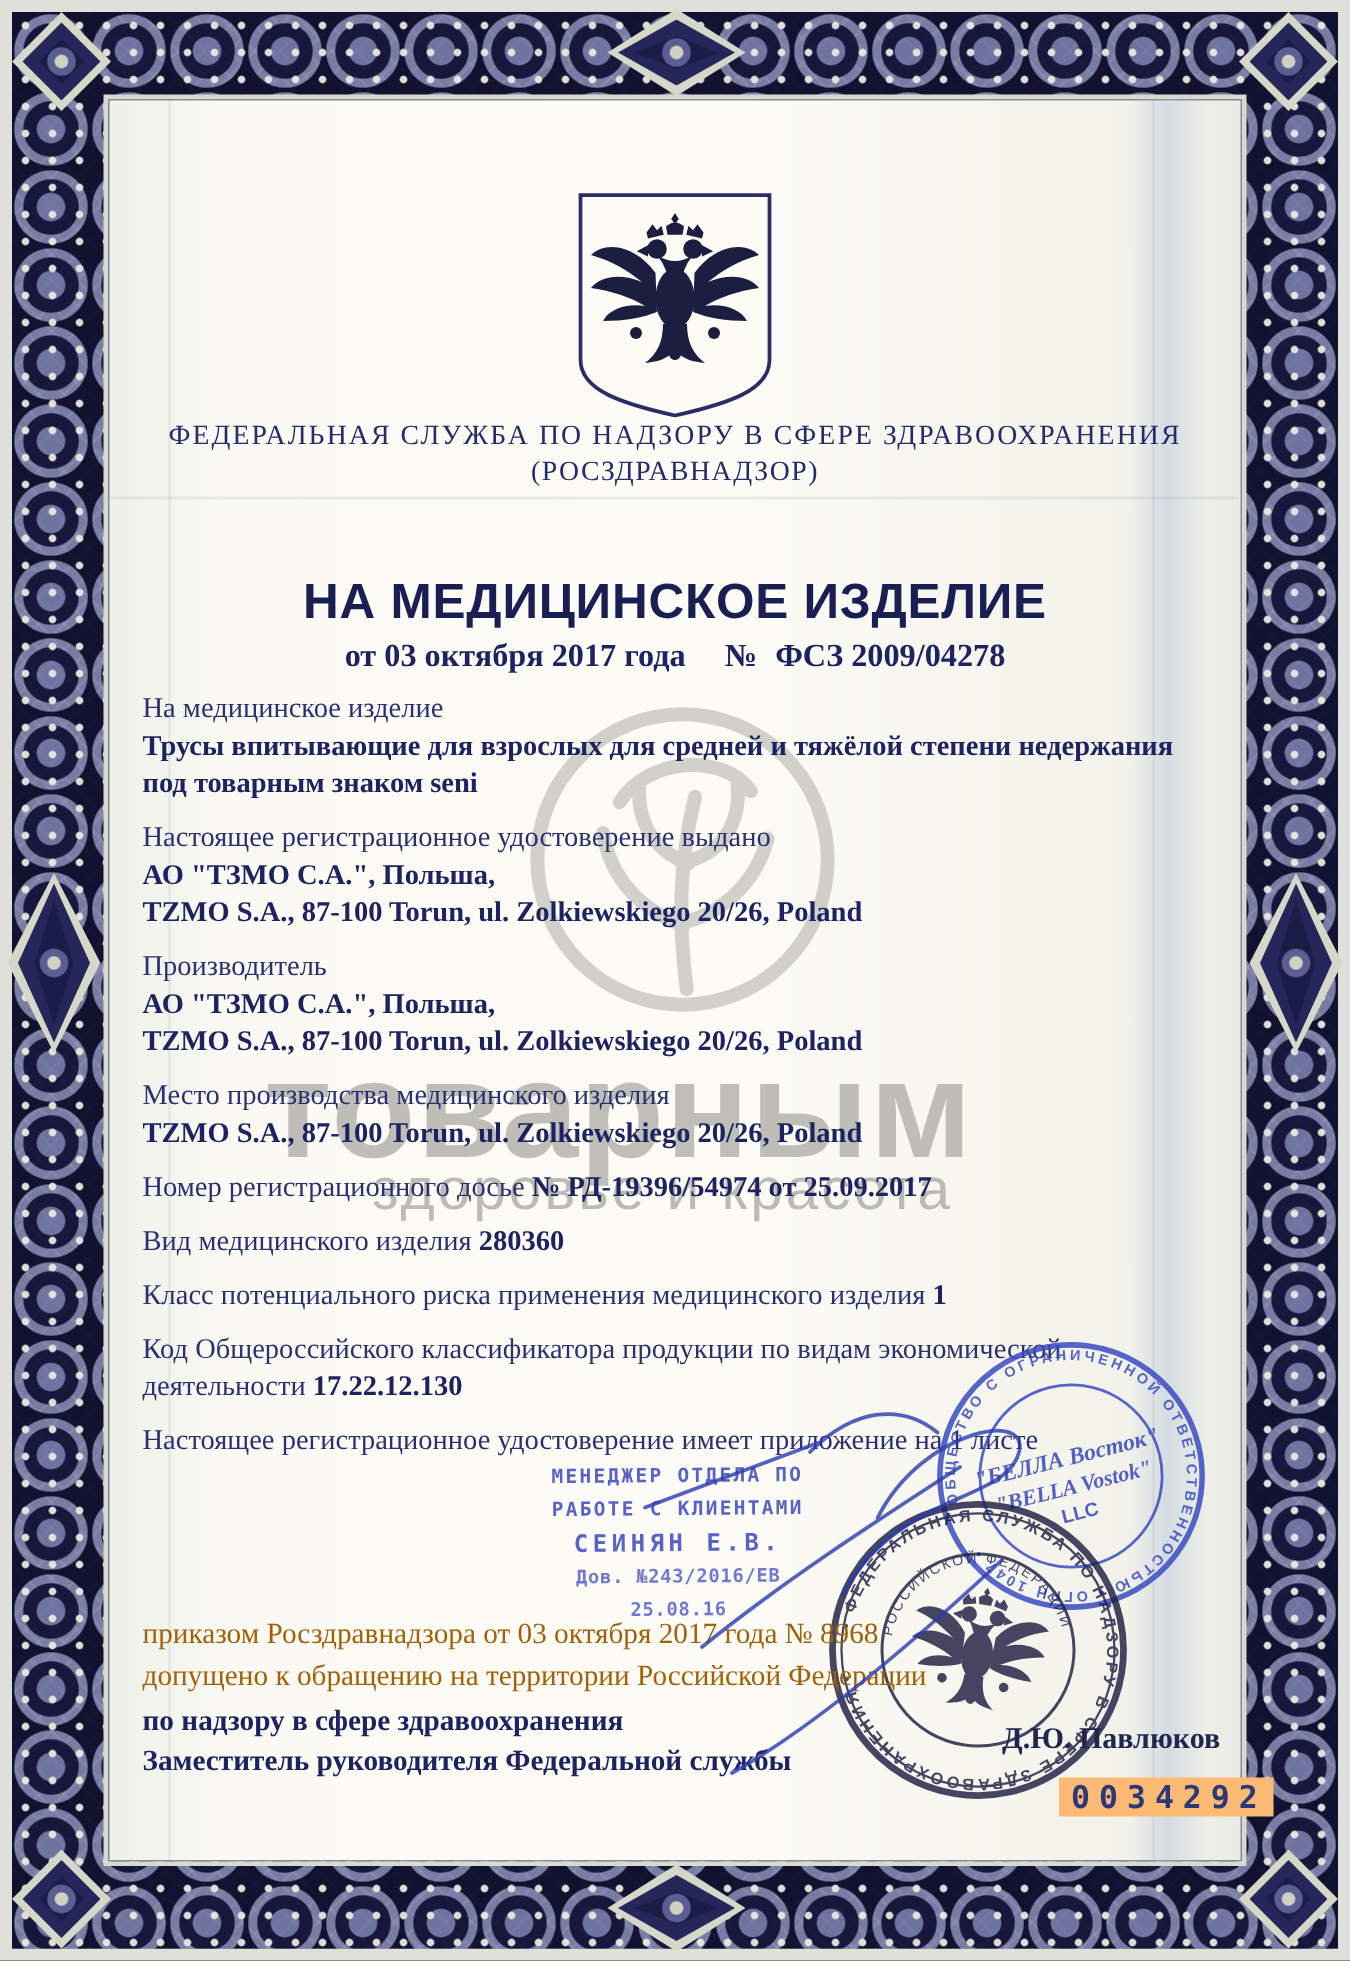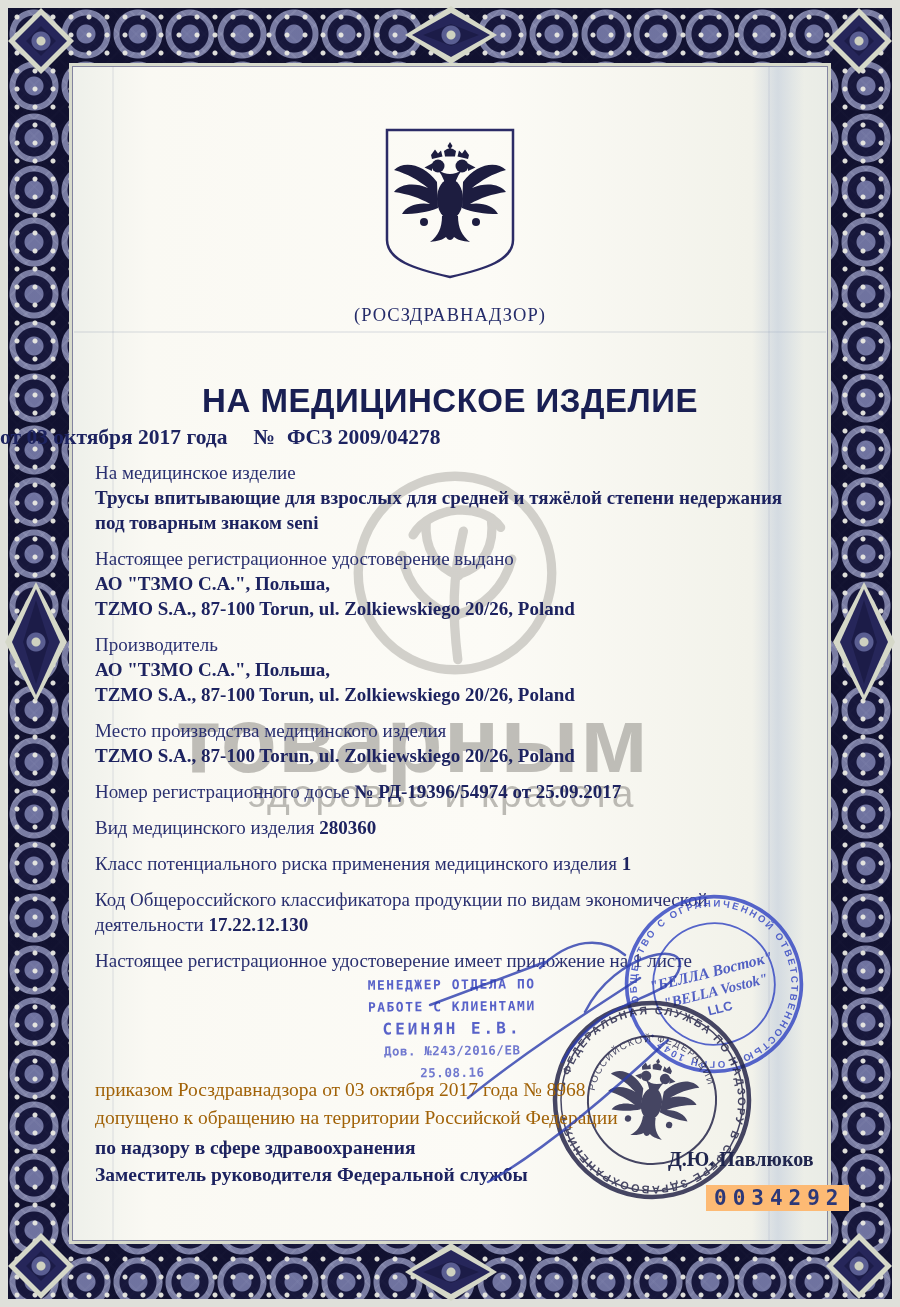--- a/index.html
+++ b/index.html
@@ -34,21 +34,21 @@
   .wm-tag{left:248px;top:772px;font-family:Liberation Sans, sans-serif;font-size:39px;
     letter-spacing:2px;opacity:.85;}
   
   .emblem-box{position:absolute;left:50%;top:126px;transform:translateX(-50%);}
   .agency{position:absolute;left:0;right:0;text-align:center;color:#252c6a;
     font-size:18.5px;letter-spacing:1.4px;}
   .agency1{top:281px;} .agency2{top:305px;letter-spacing:1px;}
   .doc-title{position:absolute;left:0;right:0;text-align:center;color:#191f53;
     font-family:"Liberation Sans",sans-serif;font-weight:bold;font-size:33px;letter-spacing:.5px;}
   .t1{top:344px;} .t2{top:382px;}
-  .dateline{position:absolute;left:0;right:0;top:425px;text-align:left;color:#1d2360;
+  .dateline{position:absolute;left:0;right:0;top:425px;text-align:center;color:#1d2360;
     font-weight:bold;font-size:21.5px;}
   .dateline .gap{display:inline-block;width:26px;}
   .dateline .gap2{display:inline-block;width:12px;}
   
   .col{position:absolute;left:95px;right:86px;top:460px;font-size:19px;line-height:25px;color:#2a3070;}
   .col p{margin:0 0 11px 0;}
   .b{font-weight:bold;color:#1d2360;}
   
   .mgr-stamp{position:absolute;left:352px;top:974px;width:200px;text-align:center;
     font-family:"DejaVu Sans Mono",monospace;color:rgba(74,85,196,.92);font-weight:bold;
@@ -149,20 +149,21 @@
   <div class="wm wm-brand">товарным</div>
   <div class="wm wm-tag">здоровье и красота</div>
 
   <div class="emblem-box">
     <svg width="136" height="158" viewBox="0 0 136 158" style="color:#1d1d40">
       <path d="M5,4 H131 V114 C131,134 104,143 68,151 C32,143 5,134 5,114 Z" fill="none" stroke="#2b2b66" stroke-width="2.5"></path>
       <use href="#eagle" transform="translate(8,16)"></use>
     </svg>
   </div>
 
+  <div class="agency agency1">ФЕДЕРАЛЬНАЯ СЛУЖБА ПО НАДЗОРУ В СФЕРЕ ЗДРАВООХРАНЕНИЯ</div>
   <div class="agency agency2">(РОСЗДРАВНАДЗОР)</div>
 
   <div class="doc-title t2">НА МЕДИЦИНСКОЕ ИЗДЕЛИЕ</div>
   <div class="dateline">
     <span>от 03 октября 2017 года</span><span class="gap"></span><span>№</span><span class="gap2"></span><span>ФСЗ 2009/04278</span>
   </div>
 
   <div class="col">
     <p>
       <span>На медицинское изделие</span><br>

